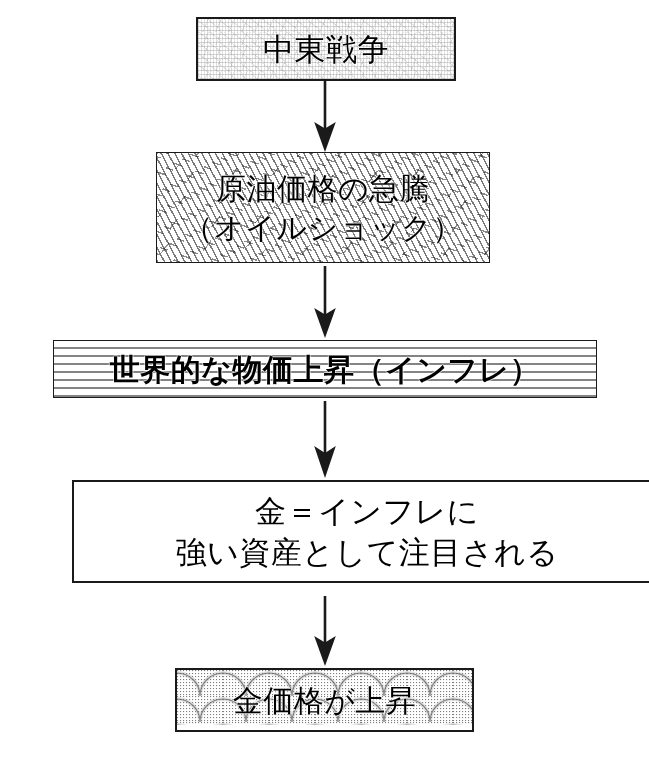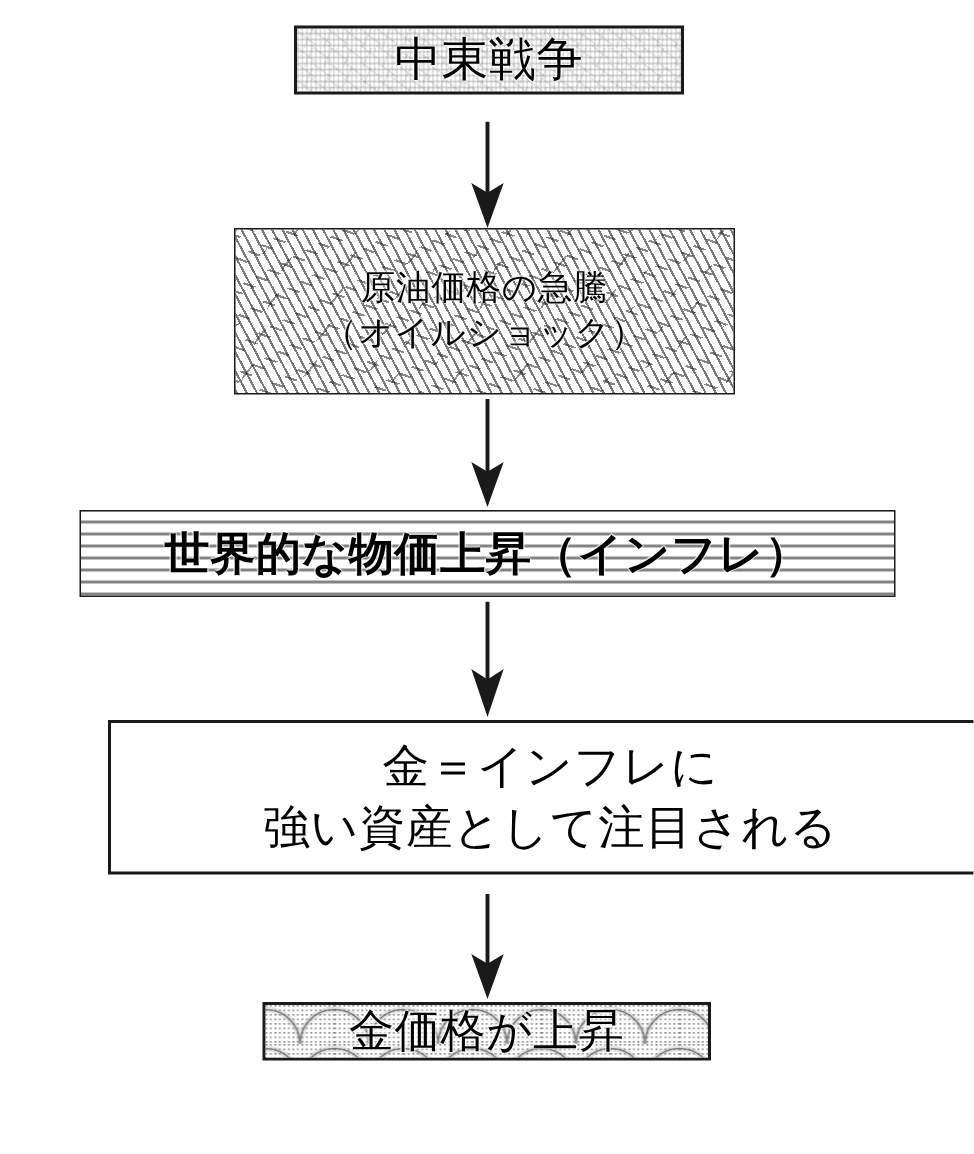--- a/index.html
+++ b/index.html
@@ -45,21 +45,21 @@
     text-shadow:
        1px 0 0 rgba(255,255,255,0.55),
       -1px 0 0 rgba(255,255,255,0.55),
        0 1px 0 rgba(255,255,255,0.55),
        0 -1px 0 rgba(255,255,255,0.55);
   }
 
   
   #node-war {
     left: 196px;  top: 17px;
-    width: 260px; height: 46px;
+    width: 260px; height: 64px;
     border-width: 2px;
     background-color: #ffffff;
     background-image:
       repeating-linear-gradient(0deg,   rgba(120,120,120,0.30) 0 1px, rgba(0,0,0,0) 1px 4px),
       repeating-linear-gradient(90deg,  rgba(120,120,120,0.22) 0 1px, rgba(0,0,0,0) 1px 3px),
       repeating-linear-gradient(37deg,  rgba(90,90,90,0.16)   0 1px, rgba(0,0,0,0) 1px 7px),
       repeating-linear-gradient(113deg, rgba(90,90,90,0.14)   0 1px, rgba(0,0,0,0) 1px 9px);
     background-size: 4px 4px, 3px 3px, 11px 11px, 13px 13px;
   }
   #node-war .node-label { font-size: 31px; }
@@ -71,21 +71,21 @@
     border-width: 1px;
     background-color: #ffffff;
     background-image:
       repeating-linear-gradient(62deg,  rgba(40,40,40,0.62) 0 1.4px, rgba(0,0,0,0) 1.4px 6px),
       repeating-linear-gradient(152deg, rgba(0,0,0,0) 0 6px, rgba(255,255,255,1) 6px 17px),
       repeating-linear-gradient(20deg,  rgba(40,40,40,0.55) 0 1.4px, rgba(0,0,0,0) 1.4px 7px),
       repeating-linear-gradient(110deg, rgba(0,0,0,0) 0 5px, rgba(255,255,255,1) 5px 19px),
       repeating-linear-gradient(128deg, rgba(40,40,40,0.5) 0 1.3px, rgba(0,0,0,0) 1.3px 8px),
       repeating-linear-gradient(38deg,  rgba(0,0,0,0) 0 6px, rgba(255,255,255,1) 6px 21px);
   }
-  #node-oil .node-label { font-size: 23px; }
+  #node-oil .node-label { font-size: 30px; }
 
   
   #node-inflation {
     left: 53px;   top: 340px;
     width: 544px; height: 58px;
     border-width: 1px;
     background-color: #ffffff;
     background-image:
       repeating-linear-gradient(0deg,  rgba(110,110,110,0.85) 0 2px, rgba(0,0,0,0) 2px 8px),
       repeating-linear-gradient(90deg, rgba(0,0,0,0) 0 2px, #ffffff 2px 8px);
@@ -98,21 +98,21 @@
     left: 72px;   top: 480px;
     width: 590px; height: 103px;
     border-width: 2px;
     background: #ffffff;
   }
   #node-gold-asset .node-label { font-size: 31px; }
 
   
   #node-gold-price {
     left: 175px;  top: 668px;
-    width: 299px; height: 39px;
+    width: 299px; height: 64px;
     border-width: 2px;
     background-color: #ffffff;
     overflow: hidden;
   }
   #node-gold-price .scale-tex {
     position: absolute;
     inset: 0;
     z-index: 1;
     pointer-events: none;
   }

